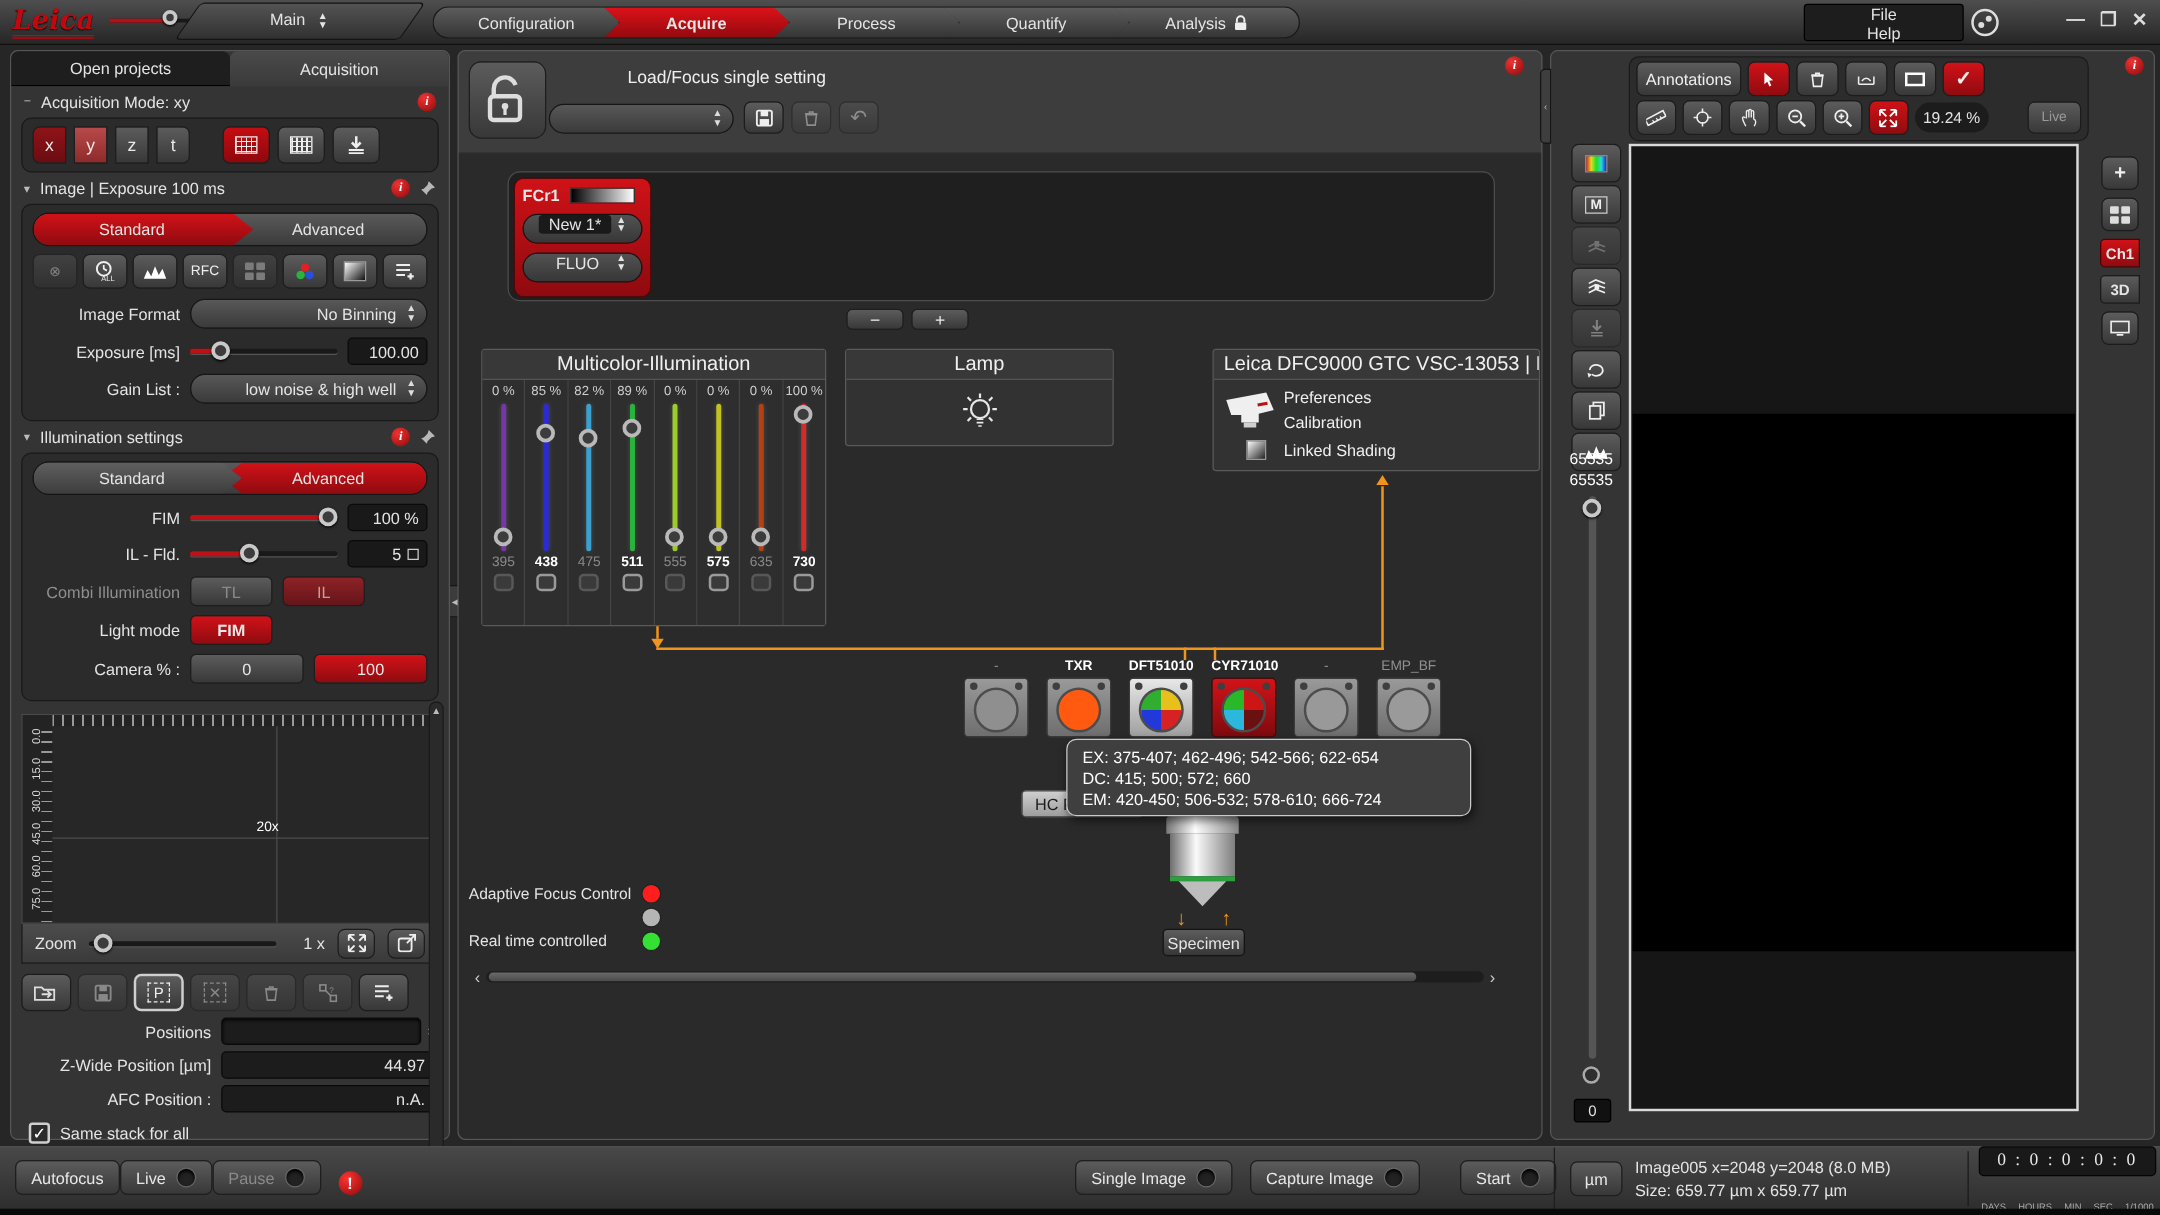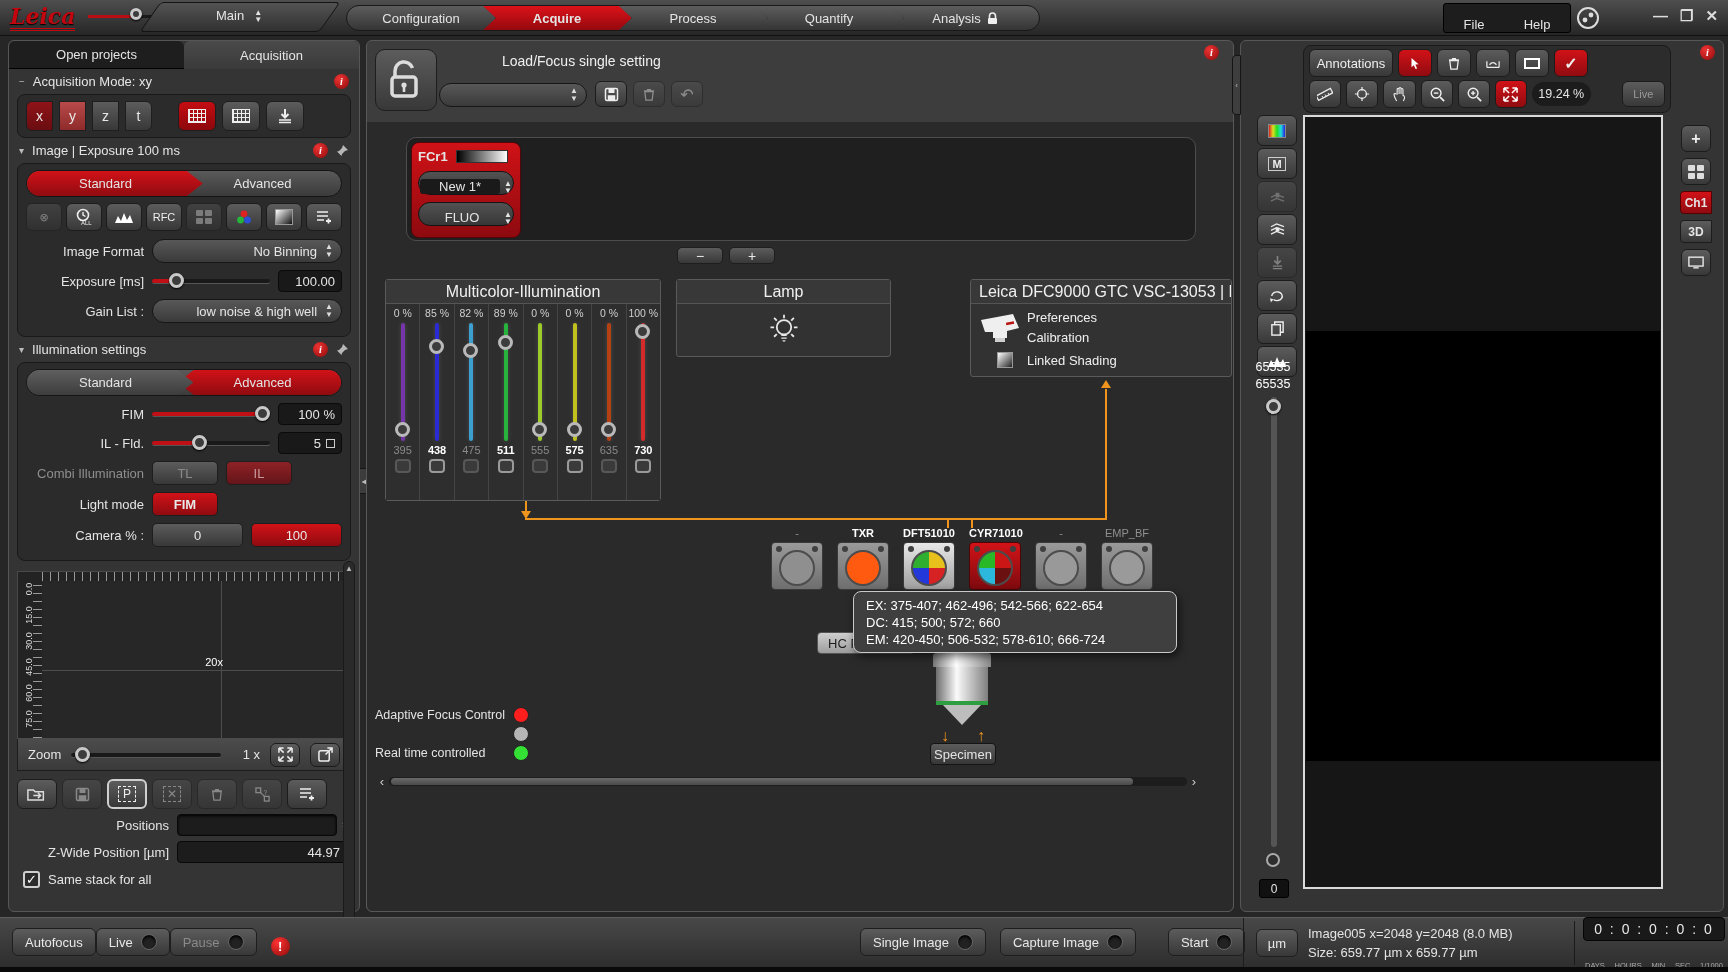--- a/index.html
+++ b/index.html
@@ -51,21 +51,21 @@
   #wftabs { position:absolute; left:346px; top:5px; display:flex; height:26px; }
   .wftab { position:relative; width:150px; height:26px; margin-left:-14px;
     background:linear-gradient(#5d5d5d,#353535); border:1px solid #191919;
     clip-path:polygon(0 0, calc(100% - 14px) 0, 100% 50%, calc(100% - 14px) 100%, 0 100%, 14px 50%);
     display:flex; align-items:center; justify-content:center; gap:6px; font-size:13px; }
   .wftab.first { margin-left:0; clip-path:polygon(0 0, calc(100% - 14px) 0, 100% 50%, calc(100% - 14px) 100%, 0 100%); border-radius:13px 0 0 13px; }
   .wftab.last { clip-path:polygon(0 0, 100% 0, 100% 100%, 0 100%, 14px 50%); border-radius:0 13px 13px 0; }
   .wftab.active { background:linear-gradient(#dc1219,#94090e); font-weight:bold; }
   #menubar { position:absolute; left:1443px; top:3px; width:128px; height:30px;
     background:#1d1d1d; border:1px solid #000; border-radius:3px; display:flex;
-    align-items:flex-end; justify-content:space-around; }
+    align-items:center; justify-content:space-around;flex-direction:column; }
   #globe { position:absolute; left:1576px; top:6px; }
   #winctl { position:absolute; right:10px; top:7px; display:flex; gap:12px;
     font-weight:bold; color:#ddd; font-size:15px; }
   #winctl span { cursor:default; }
 
   
   #leftpanel { position:absolute; left:8px; top:40px; width:352px; height:872px;
     background:#343434; border:1px solid #565656; border-radius:6px; }
   #lp-tabs { display:flex; height:28px; }
   .lp-tab { flex:1; display:flex; align-items:center; justify-content:center;
@@ -166,22 +166,22 @@
   #cp-info { position:absolute; right:14px; top:4px; }
   #diagram { position:absolute; left:0; top:82px; width:866px; height:788px;
     background:#2a2a2a; border-radius:0 0 6px 6px; }
 
   #chanstrip { position:absolute; left:39px; top:14px; width:790px; height:104px;
     background:#1f1f1f; border:1px solid #4d4d4d; border-radius:10px; }
   #fcr-card { position:absolute; left:4px; top:4px; width:110px; height:96px;
     background:linear-gradient(#d01217,#8e0a0f); border:1px solid #550407; border-radius:8px; padding:6px; }
   #fcr-row { display:flex; align-items:center; gap:8px; }
   #fcr-grad { width:52px; height:13px; background:linear-gradient(90deg,#000,#fff); border:1px solid #333; }
-  .fcr-dd { margin-top:7px; display:flex; align-items:flex-end; height:24px;
-    background:linear-gradient(#525252,#373737); border:1px solid #141414; border-radius:12px; padding:0 1px; }
+  .fcr-dd { margin-top:7px; display:flex; align-items:flex-start; height:24px;
+    background:linear-gradient(#525252,#373737); border:1px solid #141414; border-radius:12px; padding:0 12px; }
   .fcr-dd .name { flex:1; text-align:center; }
   #fcr-preset .name { background:#1a1a1a; border-radius:3px; margin-right:4px; }
 
   #pm-btns { position:absolute; left:310px; top:124px; display:flex; gap:6px; }
   #pm-btns .btn { width:46px; height:17px; font-size:14px; line-height:10px; }
 
   .panelbox { position:absolute; background:#323232; border:1px solid #5a5a5a; border-radius:3px; }
   .panelbox .ptitle { height:24px; display:flex; align-items:center; justify-content:center;
     border-bottom:1px solid #555; font-size:16px; color:#f0f0f0; background:#383838; }
   #mc-panel { left:18px; top:156px; width:276px; height:222px; }
@@ -316,21 +316,21 @@
   #bb-right { position:absolute; left:860px; top:10px; display:flex; gap:14px; align-items:center; }
   #bb-right .btn { height:28px; padding:0 12px; border-radius:6px; gap:8px; }
   #bb-info { position:absolute; left:1243px; top:0; width:485px; height:50px;
     border-left:1px solid #1d1d1d; display:flex; align-items:center; }
   #um-btn { width:42px; height:28px; margin:0 10px 0 12px; border-radius:6px; font-size:13px; }
   #bb-texts { width:258px; font-size:13px; line-height:19px; }
   #bb-divider { width:1px; height:44px; background:#1a1a1a; margin:0 8px; }
   #timer { width:142px; }
   #timer-digits { height:24px; background:#191919; border:1px solid #050505; border-radius:4px;
     display:flex; align-items:center; justify-content:center; letter-spacing:2px;
-    font-size:14px; color:#e8e8e8; font-family:Liberation Sans, sans-serif; }
+    font-size:14px; color:#e8e8e8; font-family:Liberation Serif, serif; }
   #timer-labels { display:flex; justify-content:space-between; font-size:7.5px;
     color:#aaa; margin-top:20px; padding:0 2px; }
   #blackstrip { position:absolute; left:0; top:967px; width:1728px; height:5px; background:#0a0a0a; }
 </style>
 </head>
 <body>
 
 <div id="app">
 
   <div id="topbar">
@@ -633,20 +633,24 @@
 
     <div class="kvrow">
       <span class="lab">Positions</span>
       <div class="field inset" style="justify-content:flex-start"></div>
       <span class="updown" style="margin-left:4px">▲<br>▼</span>
     </div>
     <div class="kvrow">
       <span class="lab">Z-Wide Position [µm]</span>
       <div class="field">44.97</div>
     </div>
+    <div class="kvrow">
+      <span class="lab">AFC Position :</span>
+      <div class="field">n.A.</div>
+    </div>
     <div id="chkrow">
       <span id="chk">✓</span>
       <span>Same stack for all</span>
     </div>
 
     <div id="lp-scroll">
       <span>▲</span>
       <span>▼</span>
     </div>
   </div>

